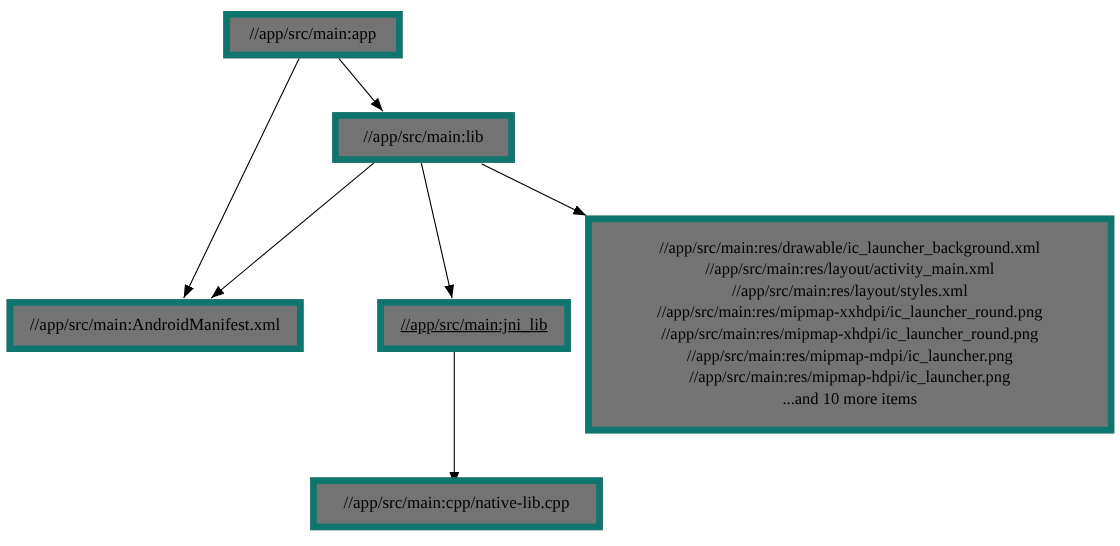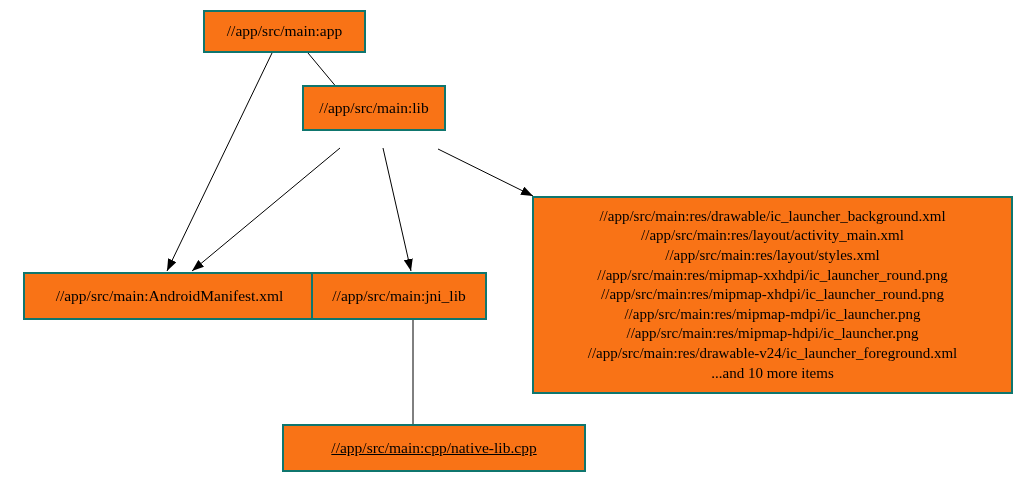--- a/index.html
+++ b/index.html
@@ -19,35 +19,35 @@
   #edge-layer {
     position: absolute;
     left: 0;
     top: 0;
     width: 1018px;
     height: 496px;
   }
   .node {
     position: absolute;
     box-sizing: border-box;
-    border: 2px solid #0f766e;
-    background: #f97316;
+    border: 6px solid #0f766e;
+    background: #737373;
     display: flex;
     align-items: center;
     justify-content: center;
     text-align: left;
     font-size: 15.5px;
     line-height: 1.2;
     white-space: nowrap;
   }
   .node-app      { left: 203px; top: 10px;  width: 163px; height: 43px; }
-  .node-lib      { left: 302px; top: 85px; width: 144px; height: 46px; }
-  .node-manifest { left: 23px;   top: 272px; width: 293px; height: 48px; }
-  .node-jni      { left: 311px; top: 272px; width: 176px; height: 48px; }
-  .node-native   { left: 282px; top: 424px; width: 304px; height: 48px; text-decoration: underline; }
+  .node-lib      { left: 302px; top: 102px; width: 166px; height: 46px; }
+  .node-manifest { left: 6px;   top: 272px; width: 270px; height: 48px; }
+  .node-jni      { left: 343px; top: 272px; width: 176px; height: 48px; text-decoration: underline; }
+  .node-native   { left: 282px; top: 434px; width: 266px; height: 48px; }
   .node-res {
     left: 532px; top: 196px; width: 481px; height: 198px;
     flex-direction: column;
     font-size: 15px;
   }
   .res-line {
     line-height: 19.6px;
     white-space: nowrap;
   }
   .edge {
@@ -92,21 +92,20 @@
   </div>
 
   <div class="node node-res">
     <div class="res-line">//app/src/main:res/drawable/ic_launcher_background.xml</div>
     <div class="res-line">//app/src/main:res/layout/activity_main.xml</div>
     <div class="res-line">//app/src/main:res/layout/styles.xml</div>
     <div class="res-line">//app/src/main:res/mipmap-xxhdpi/ic_launcher_round.png</div>
     <div class="res-line">//app/src/main:res/mipmap-xhdpi/ic_launcher_round.png</div>
     <div class="res-line">//app/src/main:res/mipmap-mdpi/ic_launcher.png</div>
     <div class="res-line">//app/src/main:res/mipmap-hdpi/ic_launcher.png</div>
-    <div class="res-line">//app/src/main:res/drawable-v24/ic_launcher_foreground.xml</div>
     <div class="res-line">...and 10 more items</div>
   </div>
 
   <div class="node node-native">
     <span>//app/src/main:cpp/native-lib.cpp</span>
   </div>
 
 </div>
 
 </body></html>

